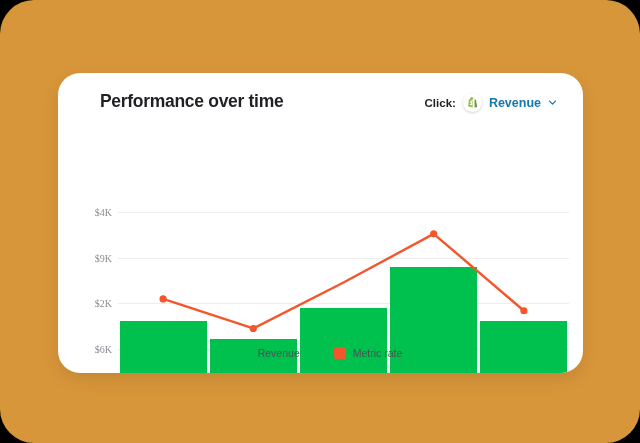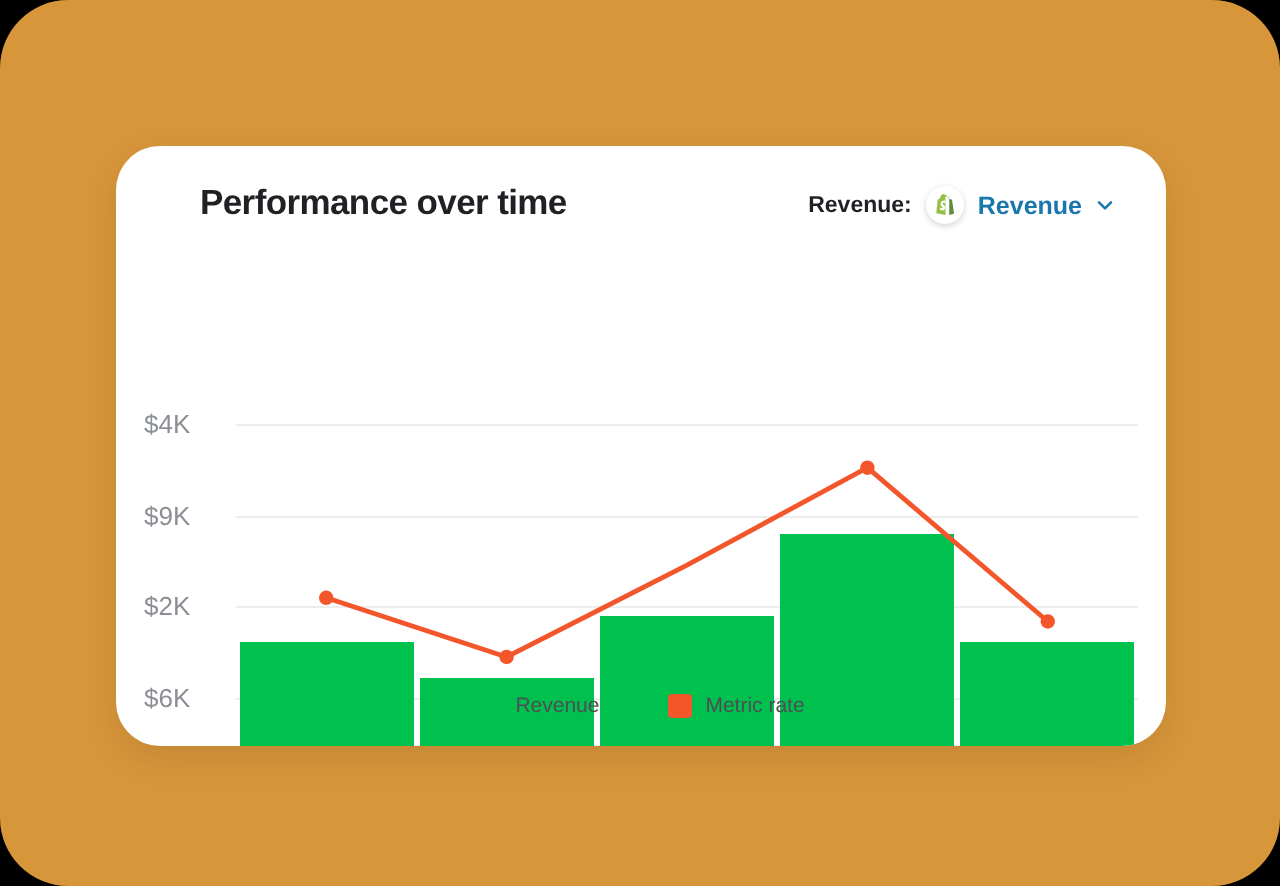--- a/index.html
+++ b/index.html
@@ -25,22 +25,22 @@
       display:flex;align-items:center;gap:7px;white-space:nowrap;}
   #metric-label{font-size:11.5px;font-weight:700;color:#1f2125;}
   #shopify-badge{width:19px;height:19px;border-radius:50%;background:#fff;
       box-shadow:0 1px 3px rgba(0,0,0,0.18);
       display:flex;align-items:center;justify-content:center;}
   #metric-value{font-size:12.5px;font-weight:700;color:#1877ab;}
   #metric-caret{width:9px;height:9px;display:block;}
 
   
   #plot{position:absolute;left:0;top:56px;width:525px;height:210px;}
-  .ytick{position:absolute;left:14px;width:40px;
-      font-size:13px;color:#8b8f94;transform:translateY(-50%);}
+  .ytick{position:absolute;left:14px;width:40px;text-align:right;
+      font-size:10px;color:#8b8f94;transform:translateY(-50%);font-family:Liberation Serif, serif;}
   .gridline{position:absolute;left:60px;right:14px;height:1px;
       background:#ededee;}
   #bars{position:absolute;left:0;top:0;width:525px;height:210px;}
   .bar{position:absolute;background:#00c14e;}
   #lineLayer{position:absolute;left:0;top:0;width:525px;height:210px;
       overflow:visible;}
 
   
   #legend{position:absolute;left:0;bottom:14px;width:525px;
       display:flex;justify-content:center;gap:34px;}
@@ -54,21 +54,21 @@
 <div id="stage">
 
   <div id="orange-panel">
 
     <div id="card">
 
       <div id="card-header">
         <div id="chart-title">Performance over time</div>
 
         <div id="metric-control">
-          <span id="metric-label">Revenue:</span>
+          <span id="metric-label">Click:</span>
 
           <span id="shopify-badge">
             <svg width="13" height="13" viewBox="0 0 24 24" aria-hidden="true">
               <path d="M15.9 4.2c-.2-.1-.5-.1-.7 0l-1 .3c-.3-1-.9-2-2-2-.1 0-.2 0-.3.1-.4-.5-.9-.7-1.4-.7-1.7 0-2.9 2.1-3.4 4.3l-1.3.4c-.4.1-.4.2-.5.6L3.9 19.6l8.5 1.6V4.2z" fill="#95bf47"></path>
               <path d="M15.9 4.2V21.2l4.5-1.1-1.9-12.9c0-.2-.2-.3-.3-.3l-1.6-.1-1.1-1.1c-.1-.1-.2-.2-.4-.2l.8-1.3z" fill="#5e8e3e"></path>
               <path d="M12.5 8.6l-.6 1.7s-.5-.3-1.2-.3c-1 0-1 .6-1 .8 0 .9 2.4 1.3 2.4 3.5 0 1.7-1.1 2.8-2.5 2.8-1.8 0-2.6-1.1-2.6-1.1l.5-1.6s.9.8 1.7.8c.5 0 .7-.4.7-.7 0-1.2-2-1.3-2-3.3 0-1.7 1.2-3.3 3.6-3.3.9 0 1 .4 1 .7z" fill="#ffffff"></path>
             </svg>
           </span>
 
           <span id="metric-value">Revenue</span>

